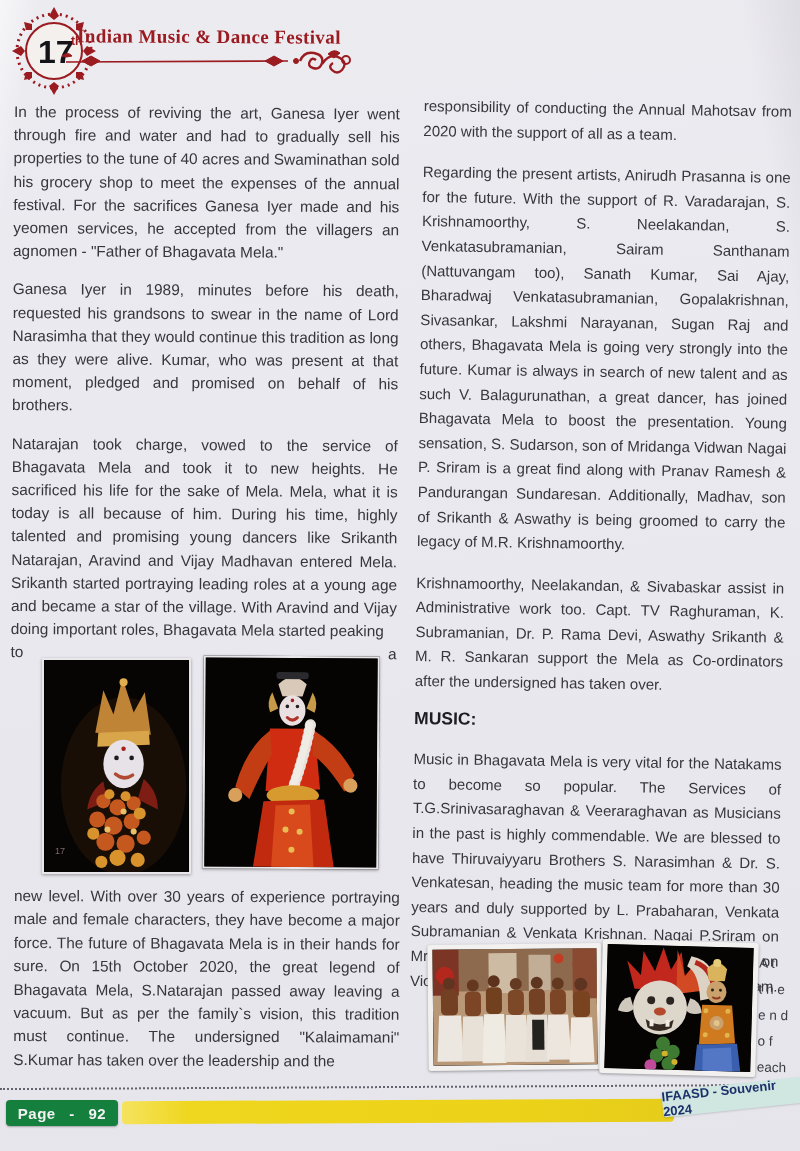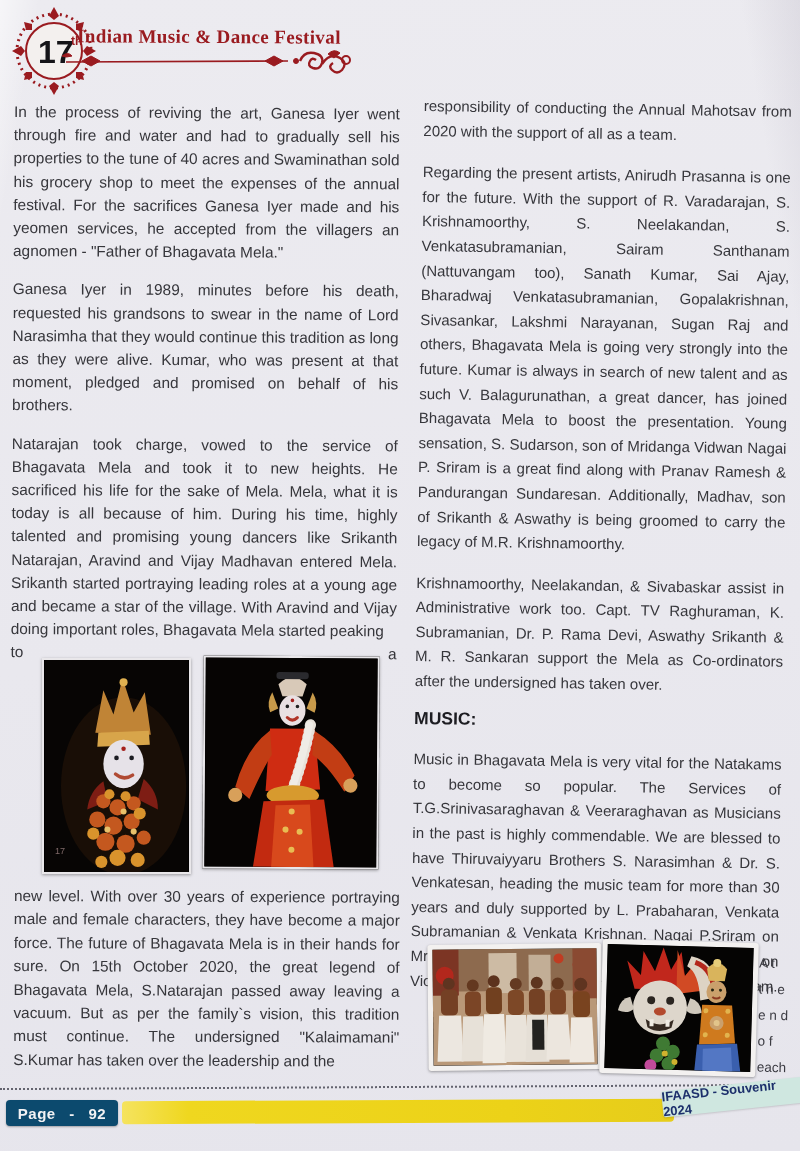--- a/index.html
+++ b/index.html
@@ -38,21 +38,21 @@
   .ph-b{left:203px;top:656px;width:172px;height:209px;border:2px solid #e9e7ea;transform:rotate(.4deg);}
   .ph-c{left:428px;top:944px;width:164px;height:116px;border:5px solid #f3f1f0;border-radius:3px;transform:rotate(-.6deg);}
   .ph-d{left:601px;top:941px;width:146px;height:124px;border:5px solid #f3f1f0;border-radius:3px;transform:rotate(1.6deg);}
   .photo svg{display:block;width:100%;height:100%;}
   
   .vcap{left:758px;top:951px;width:40px;font-size:13.5px;line-height:26px;color:#3b3b42;transform:rotate(1.2deg);}
   .vcap div{display:flex;justify-content:space-between;}
   
   .dotline{left:0;top:1086px;width:800px;border-top:2.5px dotted #63636e;transform:rotate(-.3deg);}
   .pagebadge{
-    left:6px;top:1100px;width:112px;height:26px;background:#0c4a6e;border-radius:4px;
+    left:6px;top:1100px;width:112px;height:26px;background:#15803d;border-radius:4px;
     color:#f2f2f4;font-weight:700;font-size:15px;display:flex;align-items:center;justify-content:center;
     word-spacing:9px;letter-spacing:.5px;box-shadow:0 1px 2px rgba(0,0,0,.3);
   }
   .yellowband{
     left:122px;top:1100px;width:552px;height:23px;border-radius:4px;
     background:linear-gradient(90deg,#f5e35f 0%,#efd71f 12%,#ecd218 70%,#e6cd1b 100%);
     transform:rotate(-.25deg);
   }
   .souvenir{
     left:662px;top:1084px;width:142px;height:26px;background:#cfe7e0;border-radius:2px;

